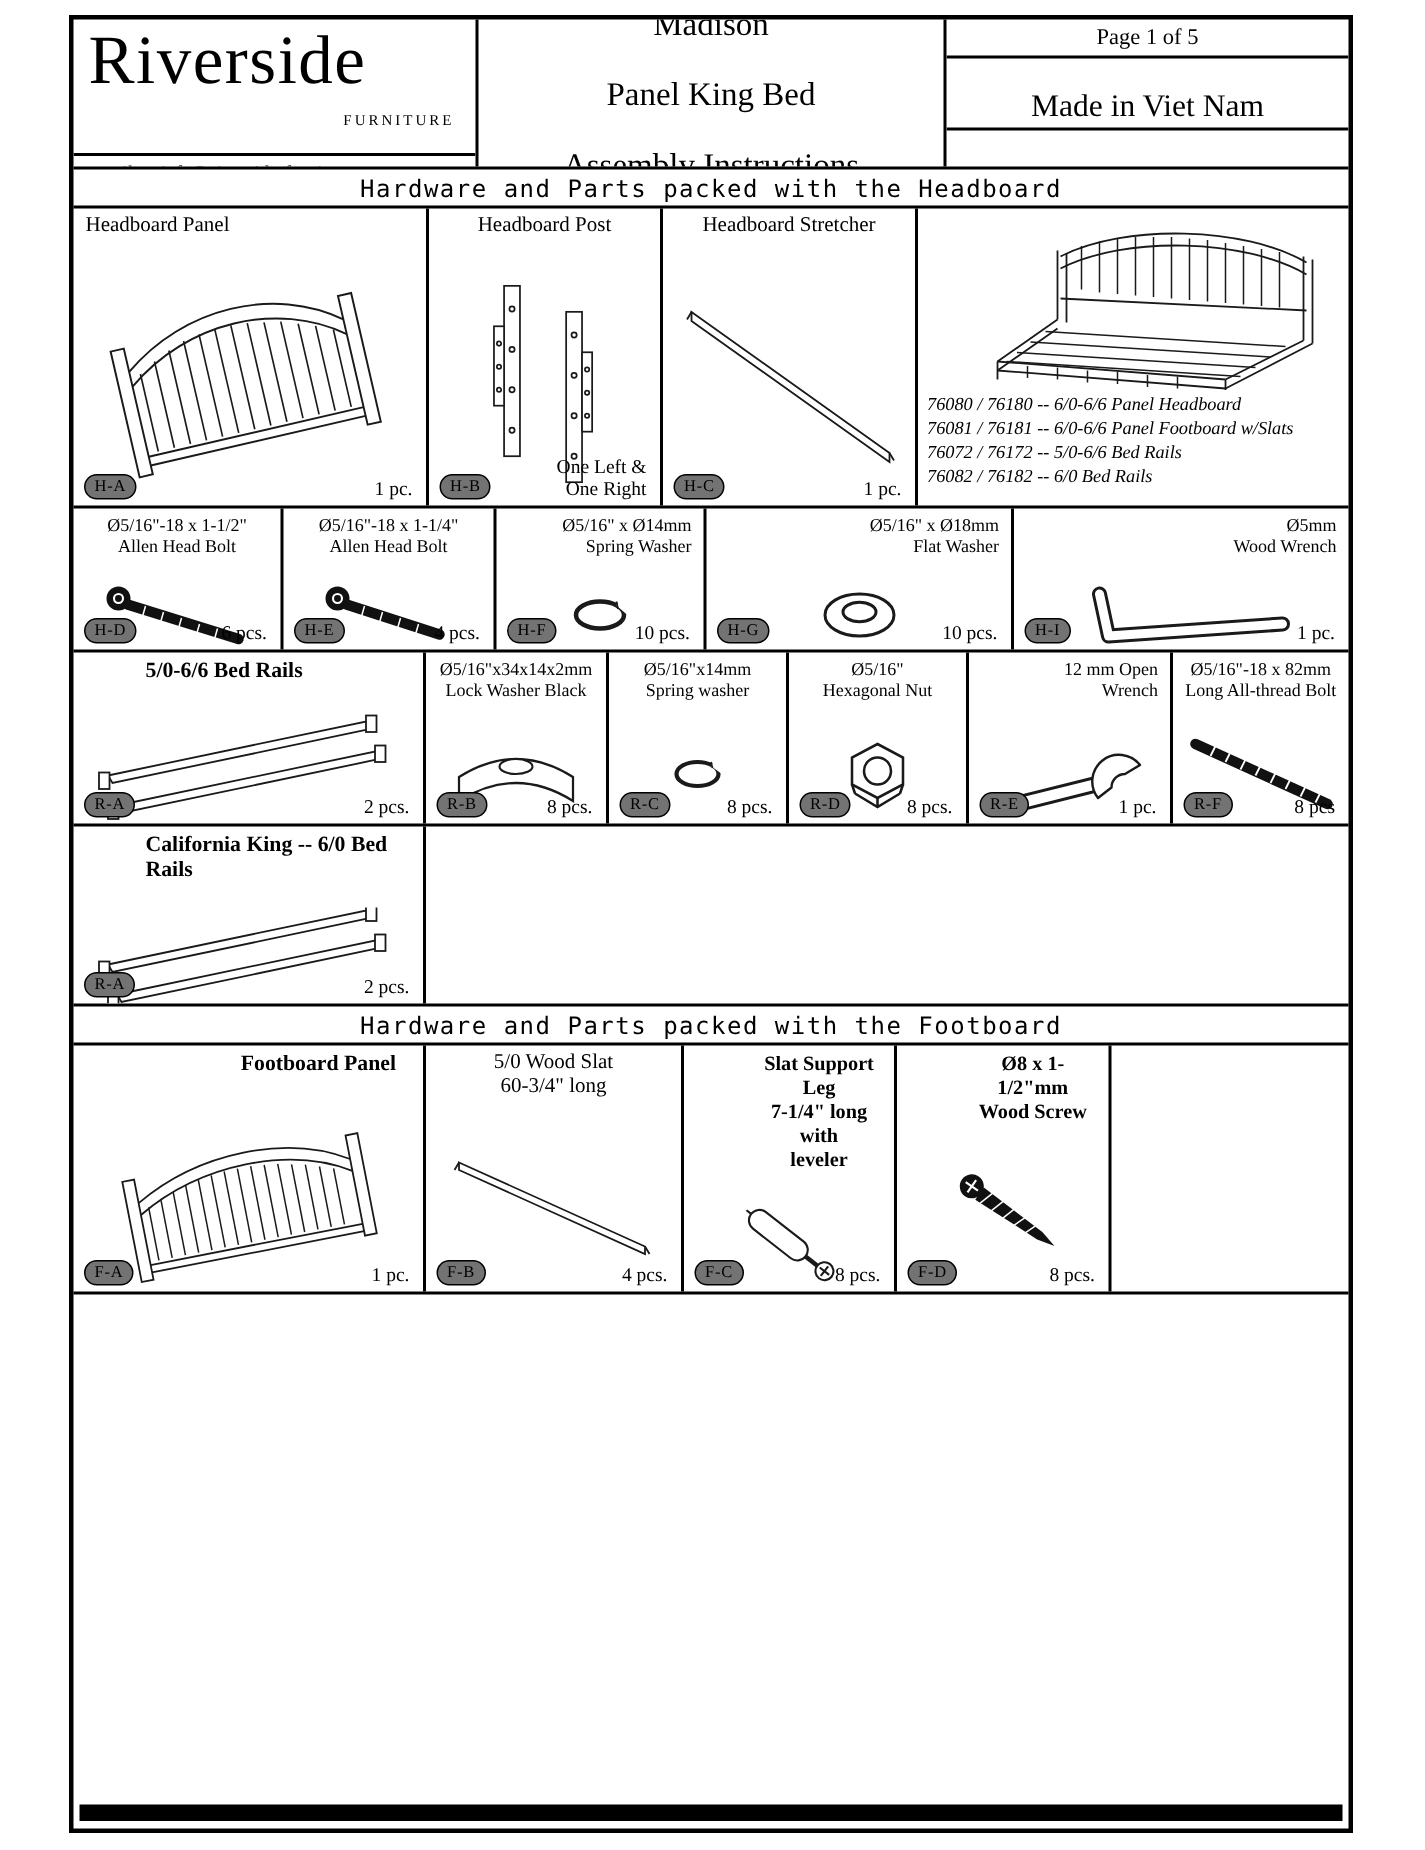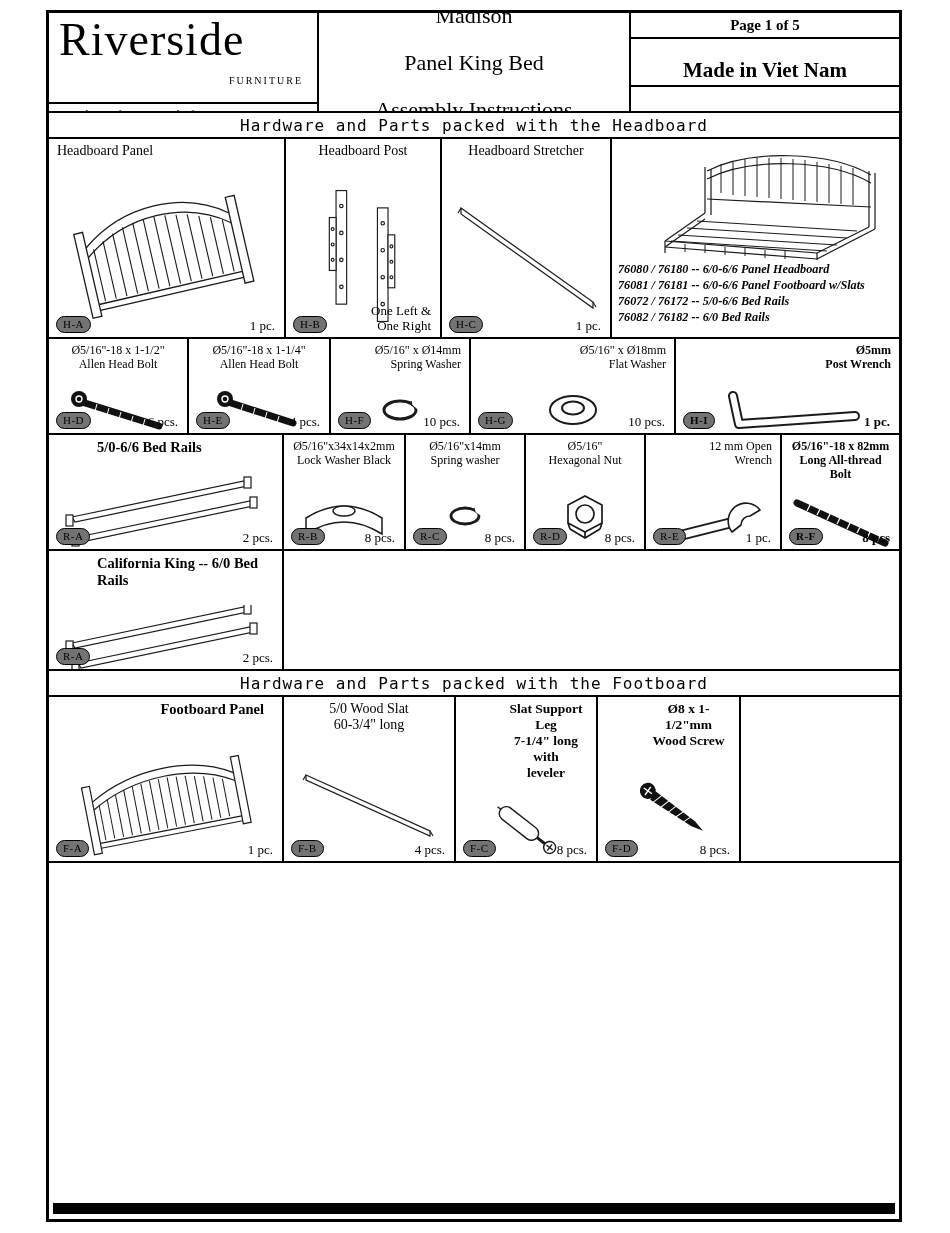--- a/index.html
+++ b/index.html
@@ -5,21 +5,21 @@
   * { margin:0; padding:0; box-sizing:border-box; }
   html,body { background:#fff; }
   body { width:950px; height:1233px; position:relative; color:#000;
          font-family:"Liberation Serif", serif; }
   .page { position:absolute; left:46px; top:10px; width:856px; height:1212px;
           border:3px solid #000; background:#fff; display:flex; flex-direction:column; }
 
   
   .row  { display:flex; border-bottom:2px solid #000; }
   .cell { border-right:2px solid #000; position:relative; overflow:hidden;gap:16px; }
-  .cell:last-child { border-right:none;font-weight:bold; }
+  .cell:last-child { border-right:none; }
 
   
   .header { height:100px; }
   .logo-cell  { width:270px; display:flex; flex-direction:column; }
   .brand      { font-size:46px; line-height:50px; padding:2px 6px 0 10px; letter-spacing:1px; }
   .brand-sub  { font-size:10px; letter-spacing:2px; text-align:right; padding-right:14px; margin-top:-6px; }
   .email-row  { border-top:2px solid #000; margin-top:auto; font-style:italic; font-size:13px;
                 padding:3px 10px; display:flex; gap:14px; }
   .title-cell { width:312px; display:flex; flex-direction:column; justify-content:center;
                 align-items:center; font-size:22px; line-height:31px; }
@@ -309,21 +309,21 @@
       </div>
       <div class="bottom">
         <span class="code">H-G</span>
         <span class="qty">10 pcs.</span>
       </div>
     </div>
 
     <div class="cell pcell" style="flex:1">
       <div class="plabel small right">
         <span class="ln">Ø5mm</span>
-        <span class="ln">Post Wrench</span>
+        <span class="ln">Wood Wrench</span>
       </div>
       <div class="art-wrap">
         <svg width="170" height="48" viewBox="0 0 170 48">
           <path d="M30,10 L36,38 L152,30" fill="none" stroke="#1a1a1a" stroke-width="10" stroke-linecap="round" stroke-linejoin="round"></path>
           <path d="M30,10 L36,38 L152,30" fill="none" stroke="#fff" stroke-width="6" stroke-linecap="round" stroke-linejoin="round"></path>
         </svg>
       </div>
       <div class="bottom">
         <span class="code">H-I</span>
         <span class="qty">1 pc.</span>

